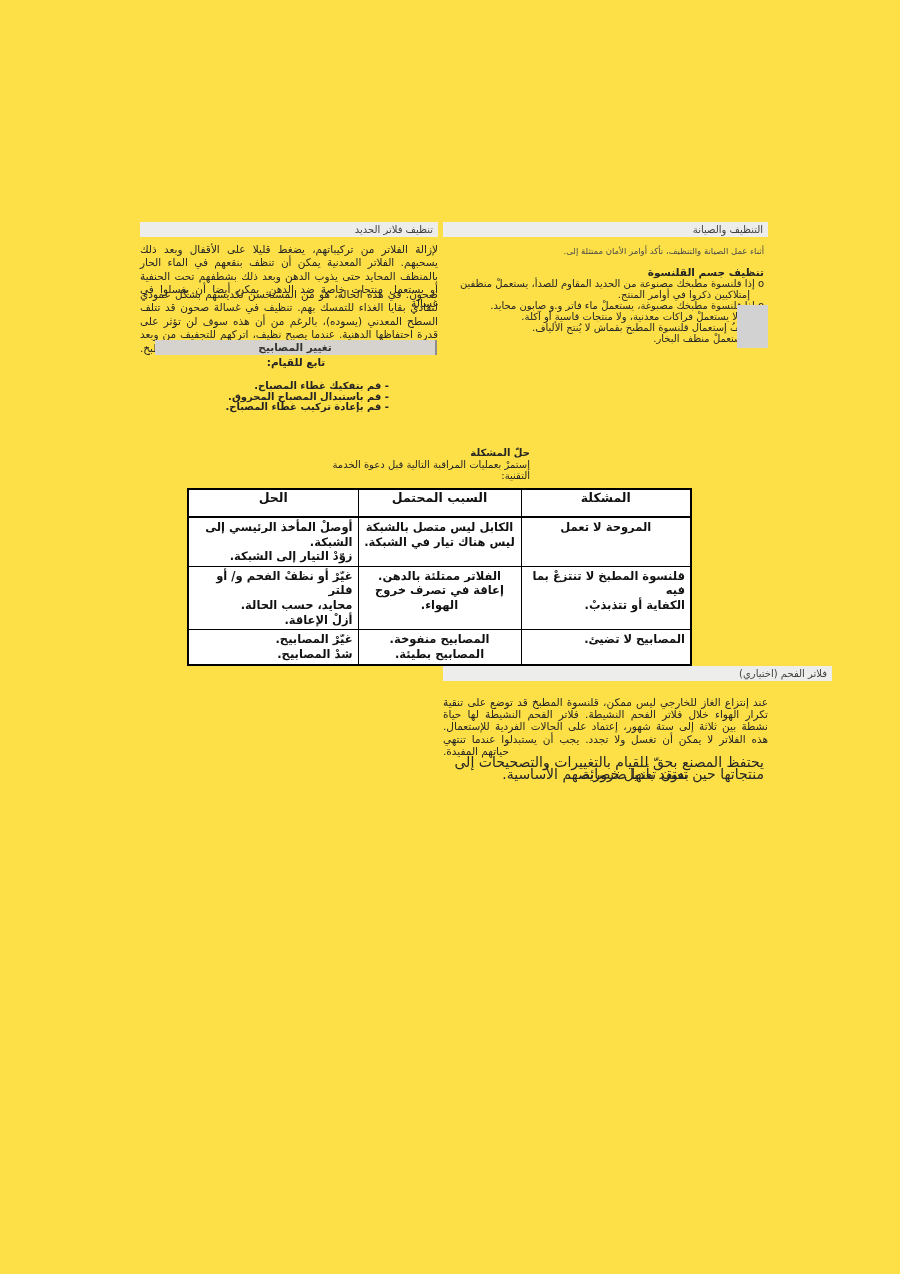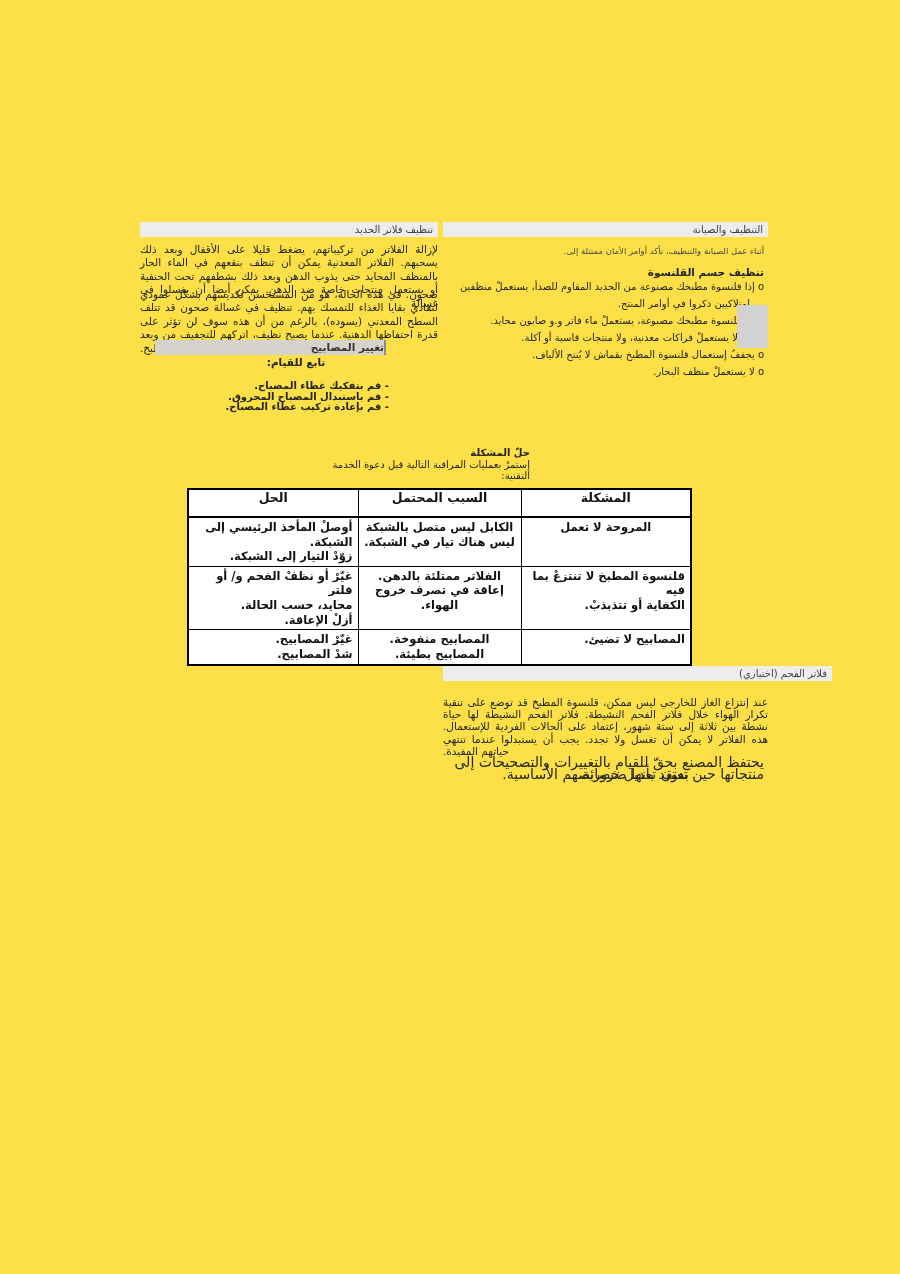--- a/index.html
+++ b/index.html
@@ -21,21 +21,21 @@
   .lampbar{
     background:#d6d2ce;height:15px;line-height:15px;text-align:center;
     font-size:10.5px;font-weight:bold;color:#333;border-right:2px solid #8f8d8b;
     box-sizing:border-box;
   }
   .intro{font-size:10.5px;font-weight:600;text-align:center;color:#242424;}
   .steps div{font-size:10px;line-height:10.6px;text-align:right;color:#242424;}
   .note{font-size:8.5px;color:#4a4a4a;text-align:right;}
   .subhead{font-size:10.5px;font-weight:bold;text-align:right;color:#242424;}
   .bullets div{
-    font-size:10px;line-height:17px;text-align:right;color:#242424;
+    font-size:10px;line-height:11px;text-align:right;color:#242424;
     padding-right:14px;text-indent:-14px;
   }
   .sidetab{background:#d2d2d2;}
   .solve-title{font-size:10px;font-weight:600;text-align:right;color:#242424;}
   .solve-sub{font-size:10px;text-align:right;color:#242424;}
   table.tbl{
     border-collapse:collapse;border:2px solid #000;table-layout:fixed;
     width:503px;background:#fff;
   }
   table.tbl th,table.tbl td{
@@ -58,21 +58,21 @@
 <body>
 
 <div id="page">
 
   <div class="abs hbar" style="left:140px;top:222px;width:298px;">تنظيف فلاتر الحديد</div>
 
   <div class="abs para" style="left:140px;top:243px;width:298px;">لإزالة الفلاتر من تركيباتهم، يضغط قليلا على الأقفال وبعد ذلك يسحبهم. الفلاتر المعدنية يمكن أن تنظف بنقعهم في الماء الحار بالمنظف المحايد حتى يذوب الدهن وبعد ذلك بشطفهم تحت الحنفية أو يستعمل منتجات خاصة ضد الدهن. يمكن أيضا أن يغسلوا في غسالة</div>
 
   <div class="abs para last-left" style="left:140px;top:288px;width:298px;">صحون. في هذه الحالة، هو من المستحسن تكديسهم بشكل عمودي لتفادي بقايا الغذاء للتمسك بهم. تنظيف في غسالة صحون قد تتلف السطح المعدني (يسوده)، بالرغم من أن هذه سوف لن تؤثر على قدرة احتفاظها الدهنية. عندما يصبح نظيف، اتركهم للتجفيف من وبعد ذلك لائمهم في قلنسوة المطبخ.</div>
 
-  <div class="abs lampbar" style="left:155px;top:340px;width:231px;text-align:right;">تغيير المصابيح</div>
+  <div class="abs lampbar" style="left:155px;top:340px;width:282px;">تغيير المصابيح</div>
 
   <div class="abs intro" style="left:155px;top:356px;width:282px;">تابع للقيام:</div>
 
   <div class="abs steps" style="left:140px;top:381px;width:249px;font-weight:bold;">
     <div>- قم بتفكيك غطاء المصباح.</div>
     <div>- قم باستبدال المصباح المحروق.</div>
     <div>- قم بإعادة تركيب غطاء المصباح.</div>
   </div>
 
   <div class="abs hbar" style="left:443px;top:222px;width:325px;">التنظيف والصيانة</div>

